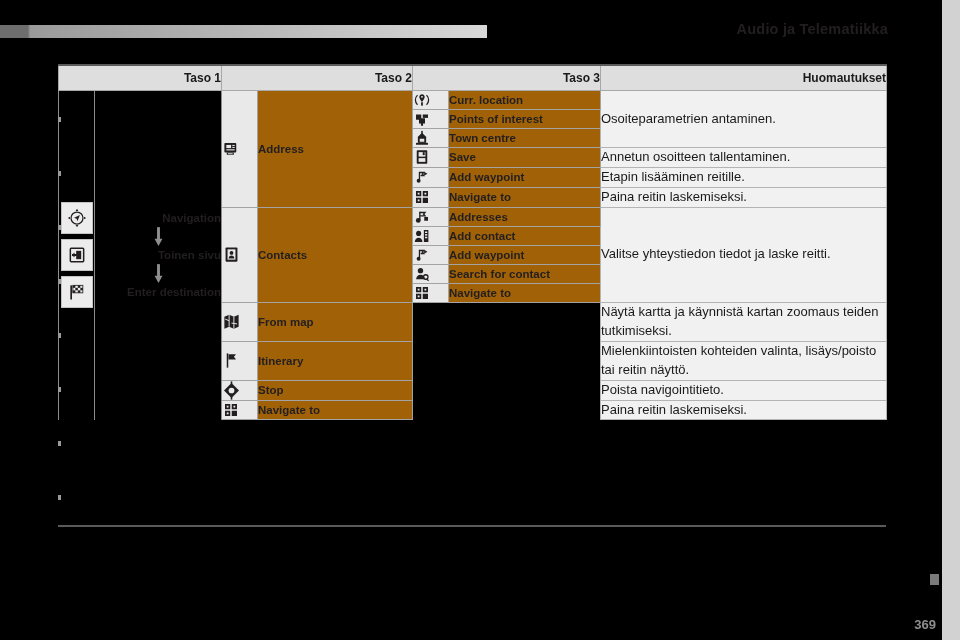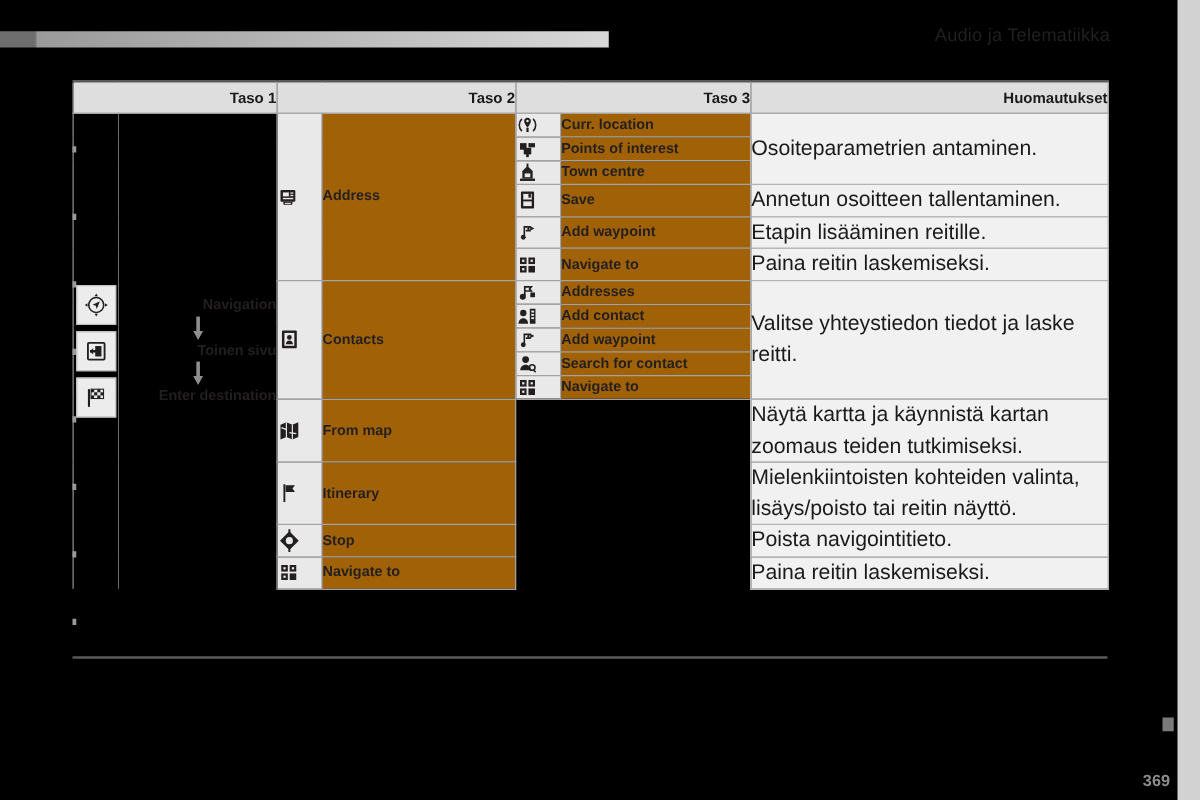--- a/index.html
+++ b/index.html
@@ -28,21 +28,21 @@
     top: 25px;
     width: 487px;
     height: 13px;
     background: linear-gradient(to right, #6e6e6e 0px, #6e6e6e 28px, #9a9a9a 30px, #d8d8d8 100%);
   }
   .chapter-title {
     position: absolute;
     right: 72px;
     top: 21px;
     font-size: 14.5px;
-    font-weight: normal;
+    font-weight: bold;
     color: #231f20;
     letter-spacing: 0.2px;
     white-space: nowrap;
   }
   
   .right-strip {
     position: absolute;
     right: 0;
     top: 0;
     width: 18px;
@@ -126,21 +126,21 @@
     background: #a16207;
     border: 1px solid #a3a3a3;
     font-size: 11.5px;
     font-weight: bold;
     color: #231f20;
     padding-left: 7px;
   }
   td.remark-cell {
     background: #f1f1f1;
     border: 1px solid #b4b4b4;
-    font-size: 17px;
+    font-size: 13px;
     color: #1a1a1a;
     padding: 4px 8px;
     line-height: 1.45;
     vertical-align: middle;
   }
   td.blank-cell {
     background: #000;
     border: none;
   }
   .tbl-bottom-rule {

